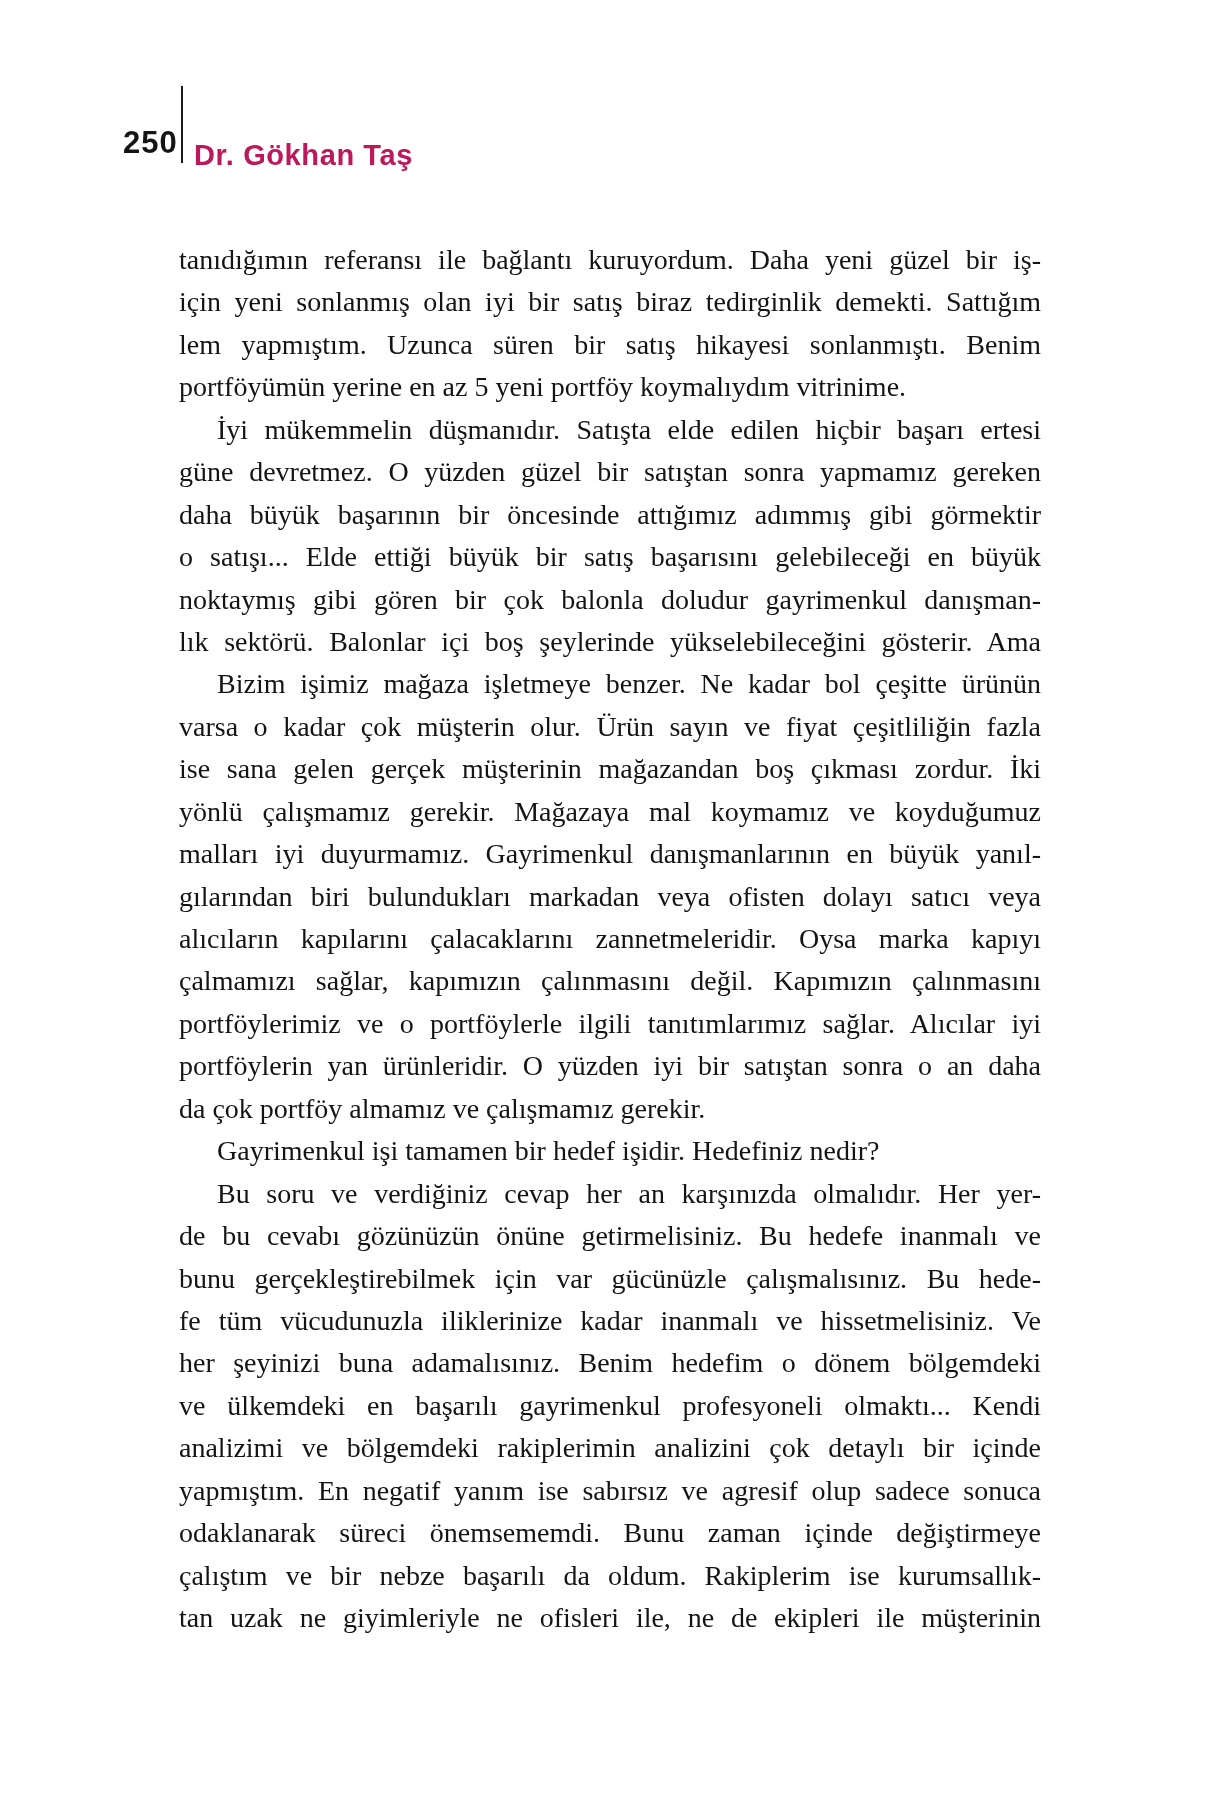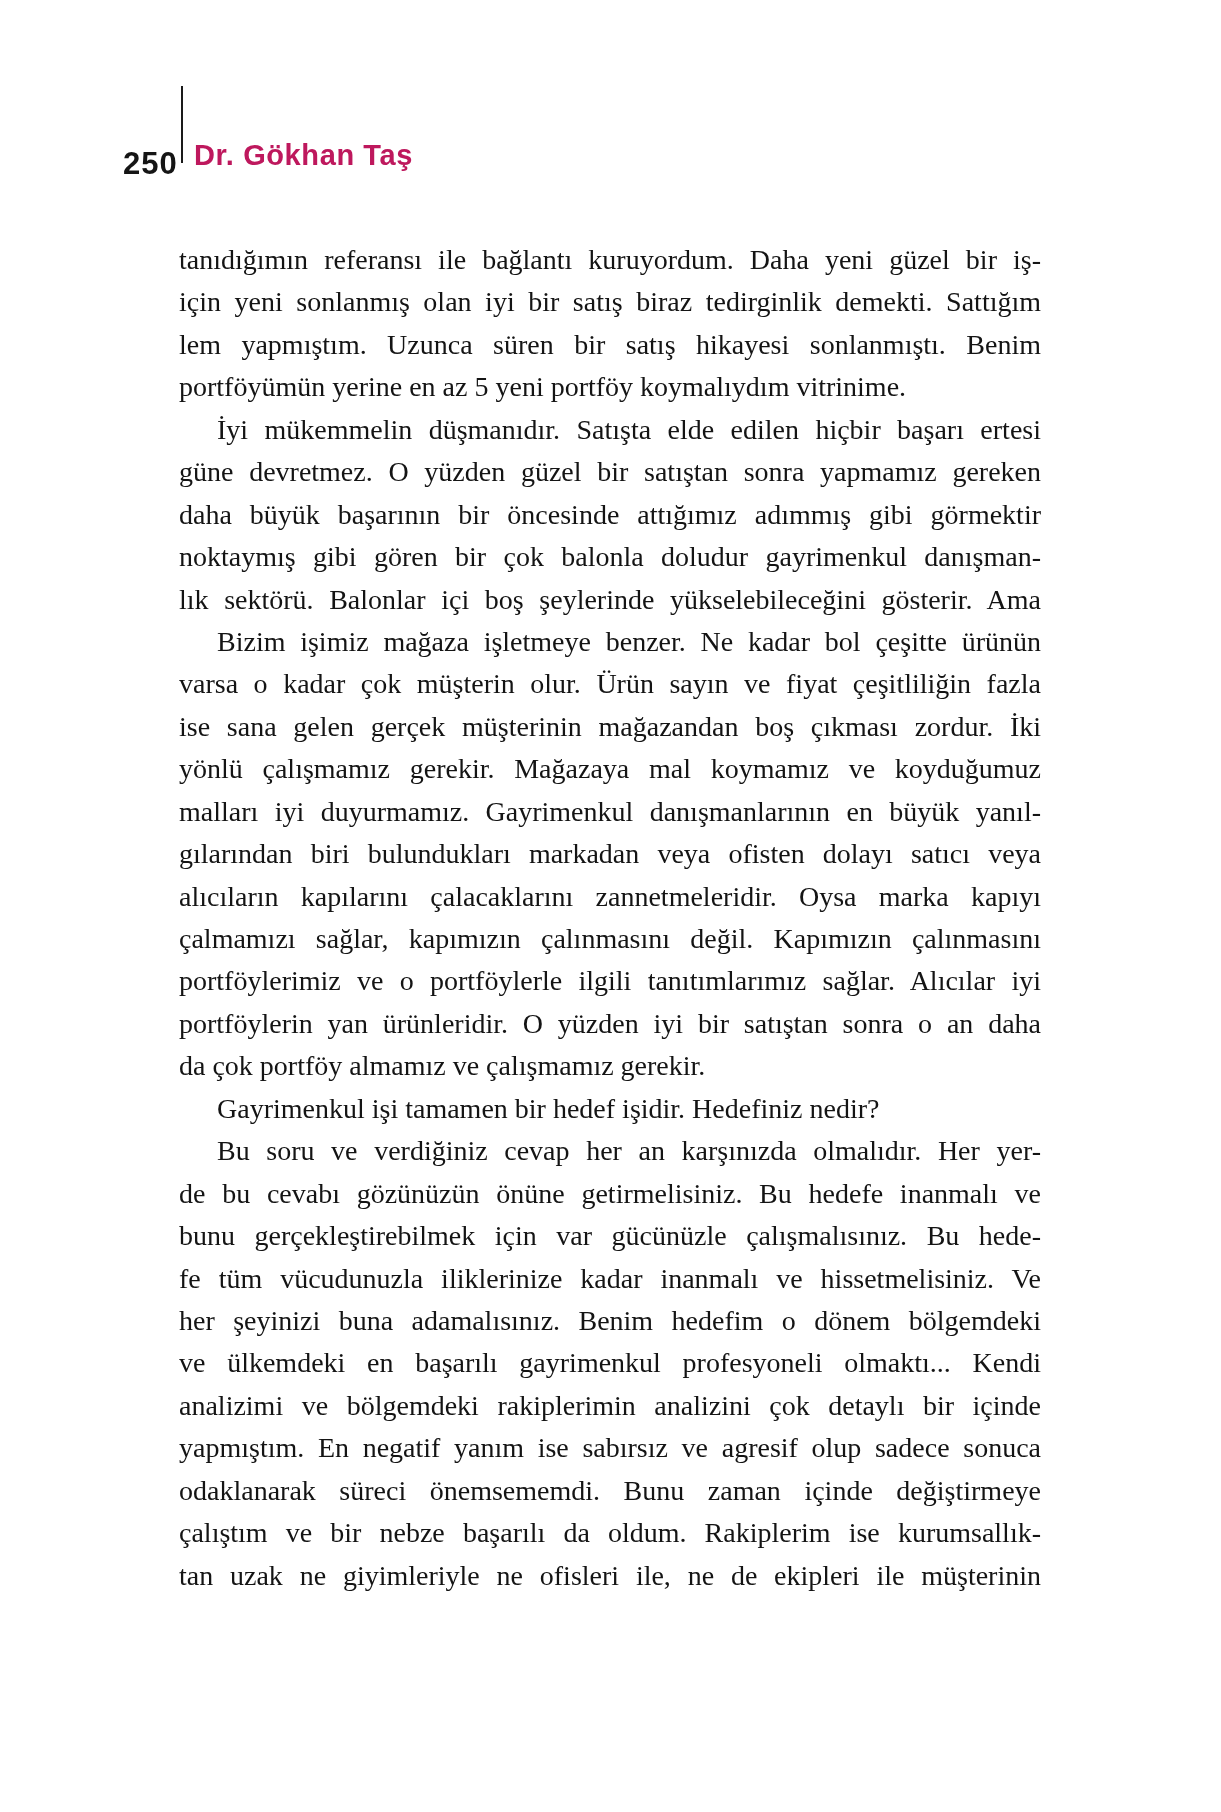--- a/index.html
+++ b/index.html
@@ -12,21 +12,21 @@
     width: 1221px;
     height: 1812px;
     background: #ffffff;
     overflow: hidden;
   }
 
   
   .pagenum {
     position: absolute;
     left: 123px;
-    top: 146px;
+    top: 125px;
     font-family: "Liberation Sans", sans-serif;
     font-weight: 700;
     font-size: 31px;
     letter-spacing: 1px;
     color: #151515;
   }
   .header-rule {
     position: absolute;
     left: 181px;
     top: 86px;
@@ -82,20 +82,21 @@
   </header>
 
   <main class="body-text">
       <div class="line">tanıdığımın referansı ile bağlantı kuruyordum. Daha yeni güzel bir iş-</div>
       <div class="line">için yeni sonlanmış olan iyi bir satış biraz tedirginlik demekti. Sattığım</div>
       <div class="line">lem yapmıştım. Uzunca süren bir satış hikayesi sonlanmıştı. Benim</div>
       <div class="line para-end">portföyümün yerine en az 5 yeni portföy koymalıydım vitrinime.</div>
       <div class="line indent">İyi mükemmelin düşmanıdır. Satışta elde edilen hiçbir başarı ertesi</div>
       <div class="line">güne devretmez. O yüzden güzel bir satıştan sonra yapmamız gereken</div>
       <div class="line">daha büyük başarının bir öncesinde attığımız adımmış gibi görmektir</div>
+      <div class="line">o satışı... Elde ettiği büyük bir satış başarısını gelebileceği en büyük</div>
       <div class="line">noktaymış gibi gören bir çok balonla doludur gayrimenkul danışman-</div>
       <div class="line">lık sektörü. Balonlar içi boş şeylerinde yükselebileceğini gösterir. Ama</div>
       <div class="line indent">Bizim işimiz mağaza işletmeye benzer. Ne kadar bol çeşitte ürünün</div>
       <div class="line">varsa o kadar çok müşterin olur. Ürün sayın ve fiyat çeşitliliğin fazla</div>
       <div class="line">ise sana gelen gerçek müşterinin mağazandan boş çıkması zordur. İki</div>
       <div class="line">yönlü çalışmamız gerekir. Mağazaya mal koymamız ve koyduğumuz</div>
       <div class="line">malları iyi duyurmamız. Gayrimenkul danışmanlarının en büyük yanıl-</div>
       <div class="line">gılarından biri bulundukları markadan veya ofisten dolayı satıcı veya</div>
       <div class="line">alıcıların kapılarını çalacaklarını zannetmeleridir. Oysa marka kapıyı</div>
       <div class="line">çalmamızı sağlar, kapımızın çalınmasını değil. Kapımızın çalınmasını</div>

